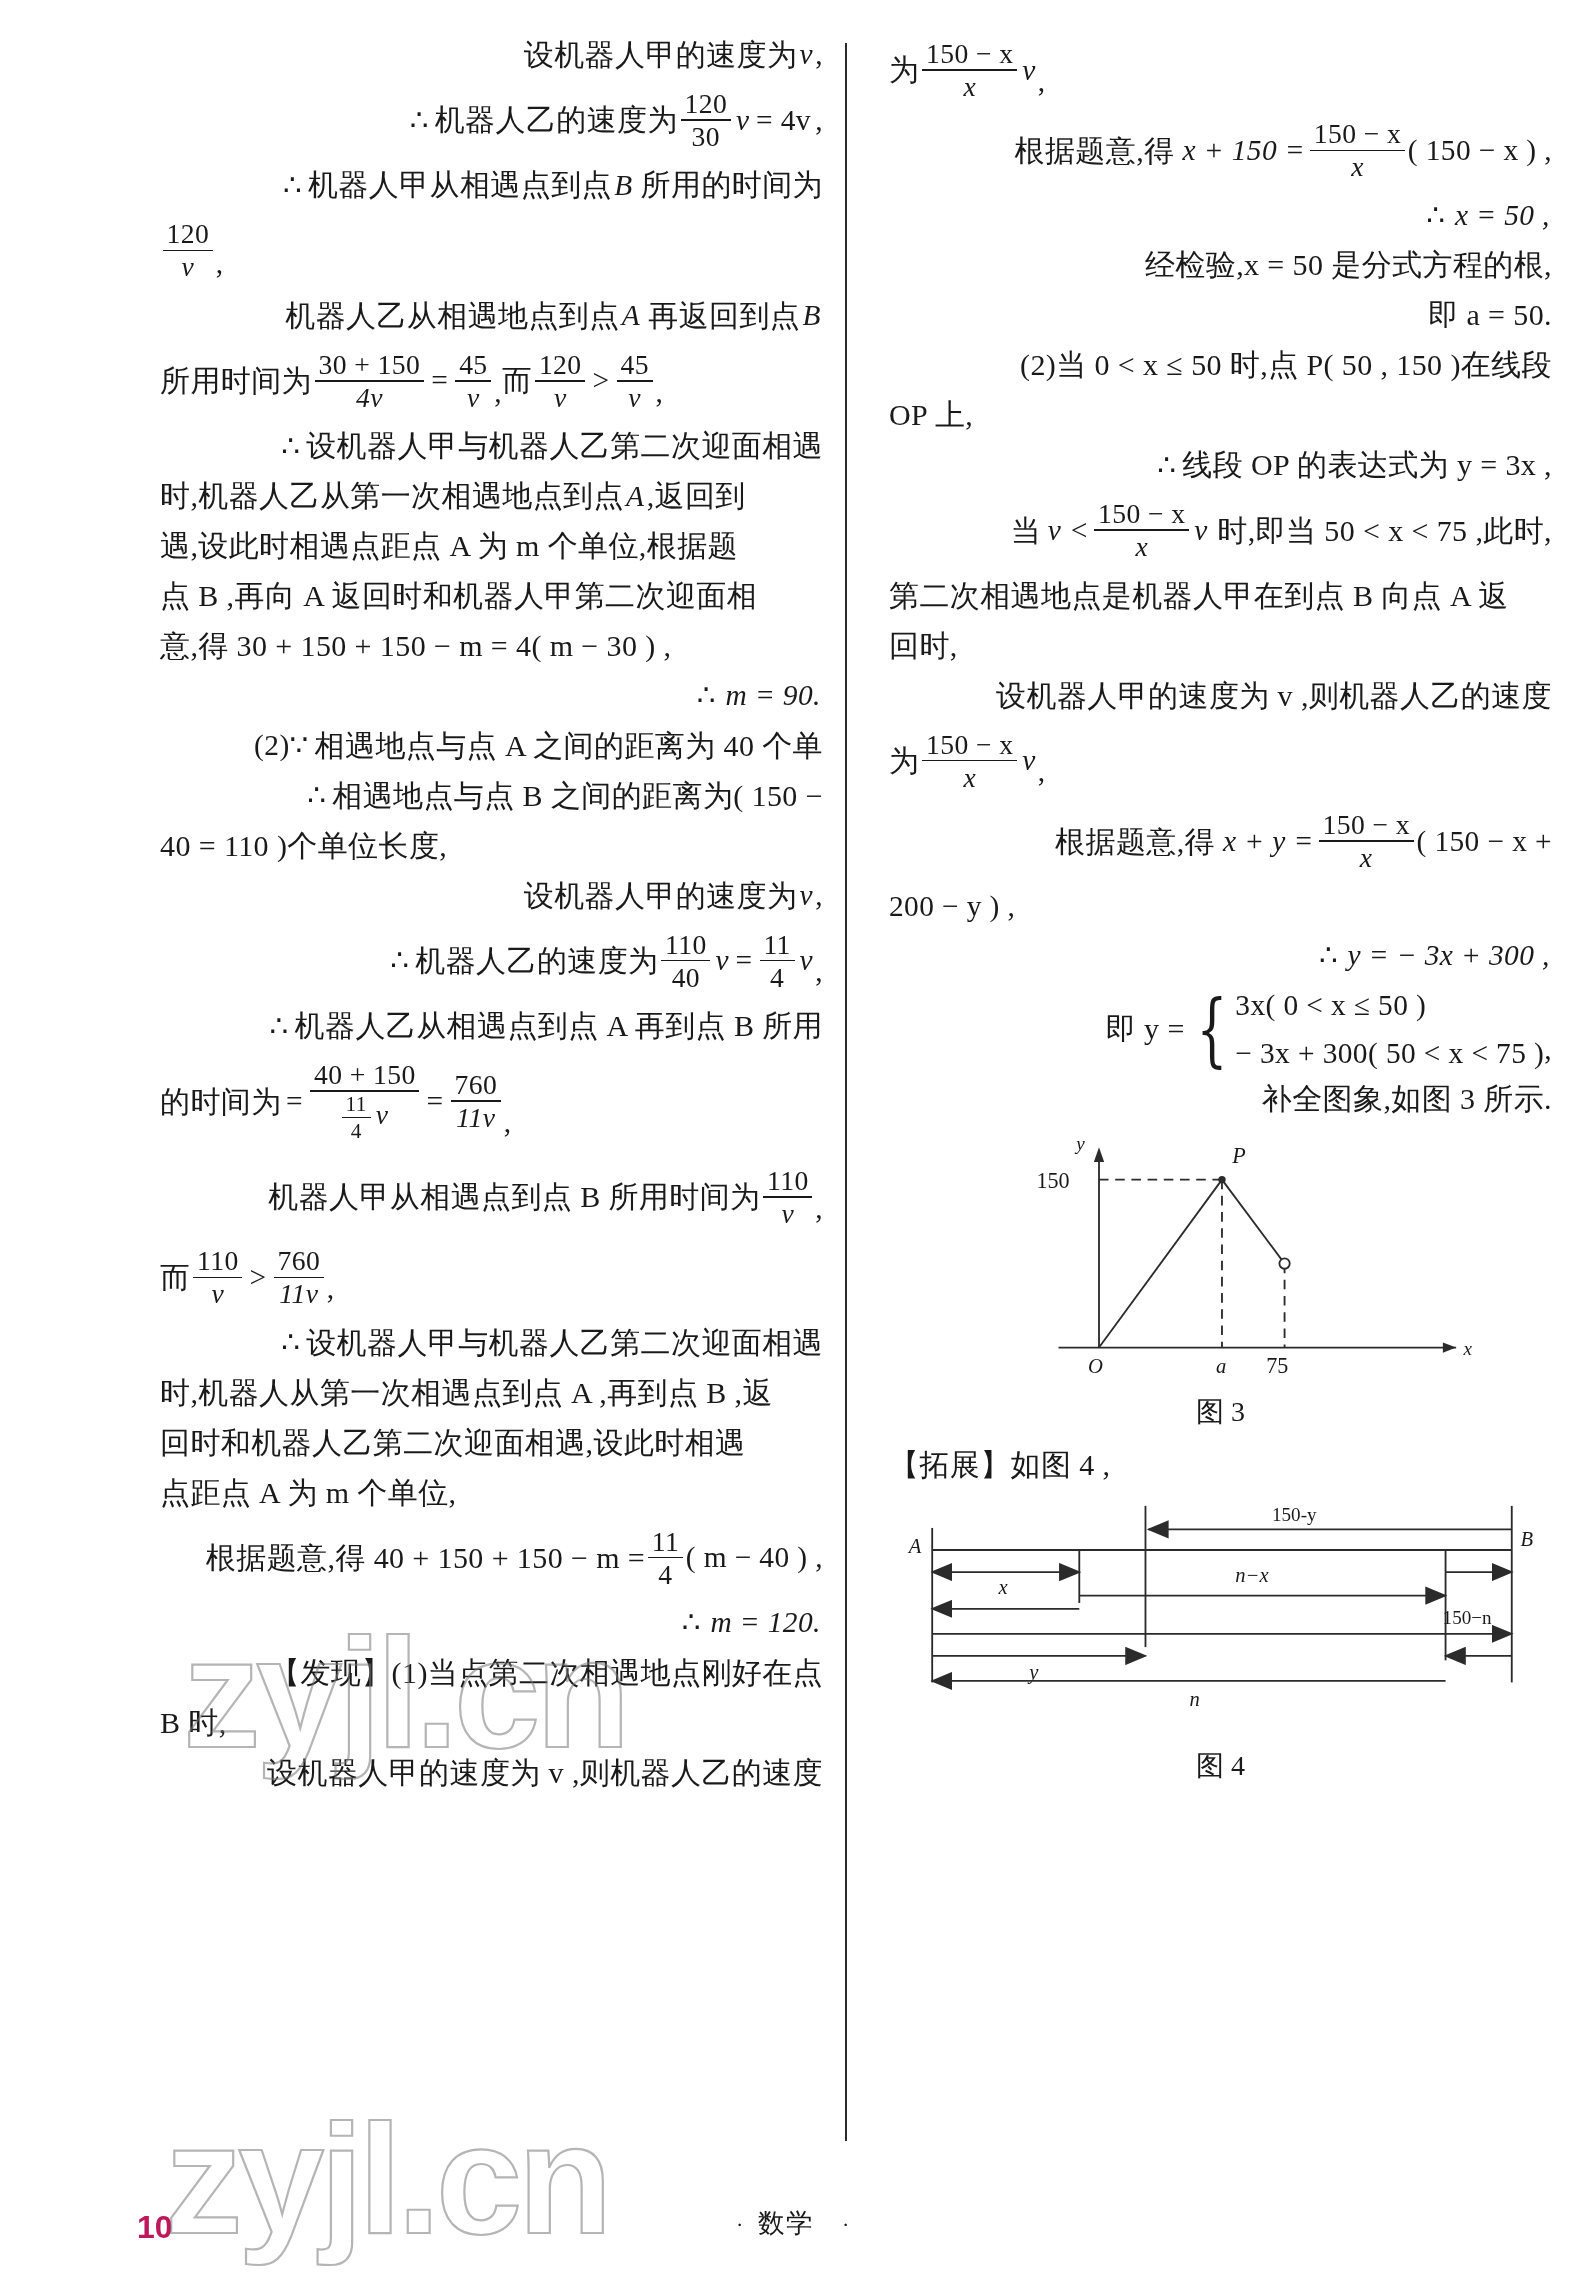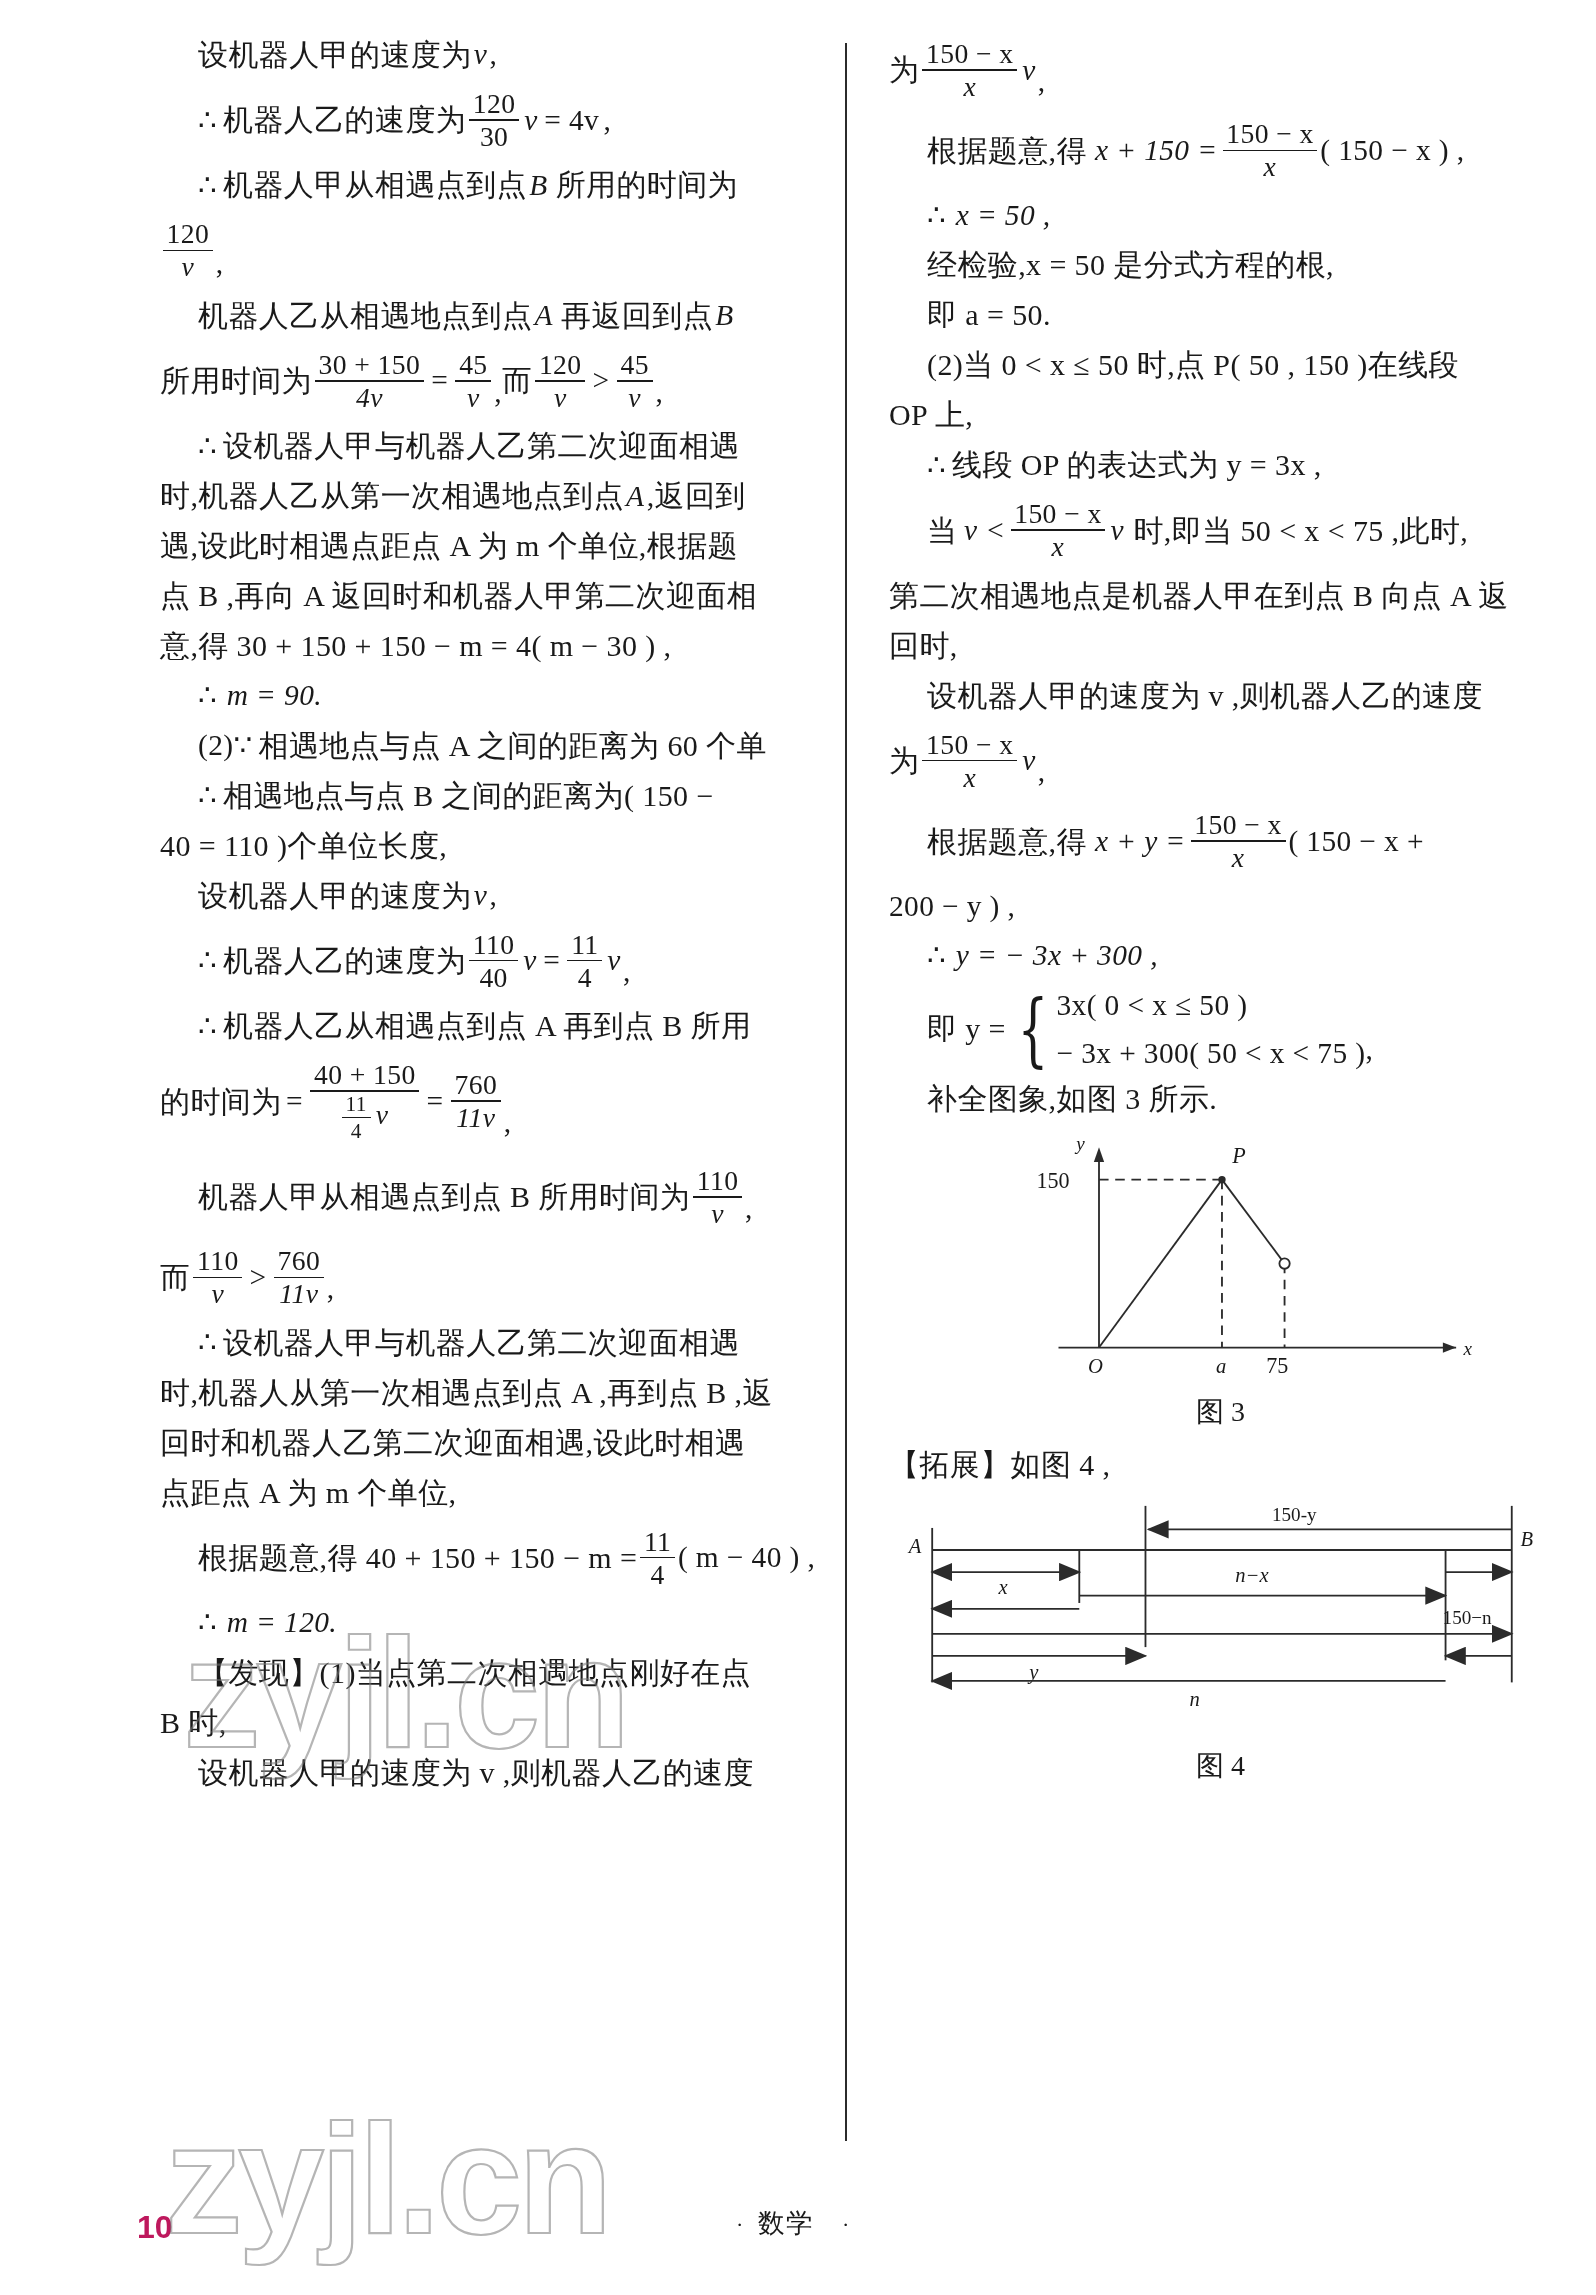--- a/index.html
+++ b/index.html
@@ -15,21 +15,21 @@
   .col-left{left:160px;}
   .col-right{left:889px;}
   .divider{position:absolute;left:845px;top:43px;width:1.5px;height:2098px;background:#2b2b2b;}
 
   
   .ln{
     font-size:29.4px;line-height:1.0;margin:0 0 20px 0;
     letter-spacing:0.4px;white-space:nowrap;
     display:flex;align-items:center;
   }
-  .ln.ind{padding-left:38px;}
+  .ln.ind{padding-left:38px;justify-content:flex-end;}
   .cn{font-family:"Liberation Serif","DejaVu Serif",serif;font-size:30px;}
   .it{font-style:italic;font-family:"Liberation Serif",serif;padding:0 2.2px;}
   .op{padding:0 4.4px;}
 
   
   .frac{display:inline-flex;flex-direction:column;align-items:center;
         vertical-align:middle;margin:0 2.9px;line-height:1;}
   .frac .top{padding:0 3.7px 1.5px 3.7px;font-size:0.94em;}
   .frac .bar{height:1.5px;background:#1a1a1a;width:100%;min-width:100%;}
   .frac .bot{padding:2.2px 3.7px 0 3.7px;font-size:0.94em;}
@@ -172,21 +172,21 @@
     </div>
 
     <div class="ln ind">
       <span>∴</span>
       <span class="it" style="margin-left:7.4px">m = 90.</span>
     </div>
 
     <div class="ln ind" style="margin-top:8.8px">
       <span>(2)</span>
       <span>∵</span>
-      <span class="cn" style="margin-left:5.9px">相遇地点与点 A 之间的距离为 60 个单</span>
+      <span class="cn" style="margin-left:5.9px">相遇地点与点 A 之间的距离为 40 个单</span>
     </div>
 
 
     <div class="ln ind">
       <span>∴</span>
       <span class="cn" style="margin-left:5.9px">相遇地点与点 B 之间的距离为( 150 −</span>
     </div>
 
     <div class="ln">
       <span class="cn">40 = 110 )个单位长度,</span>

